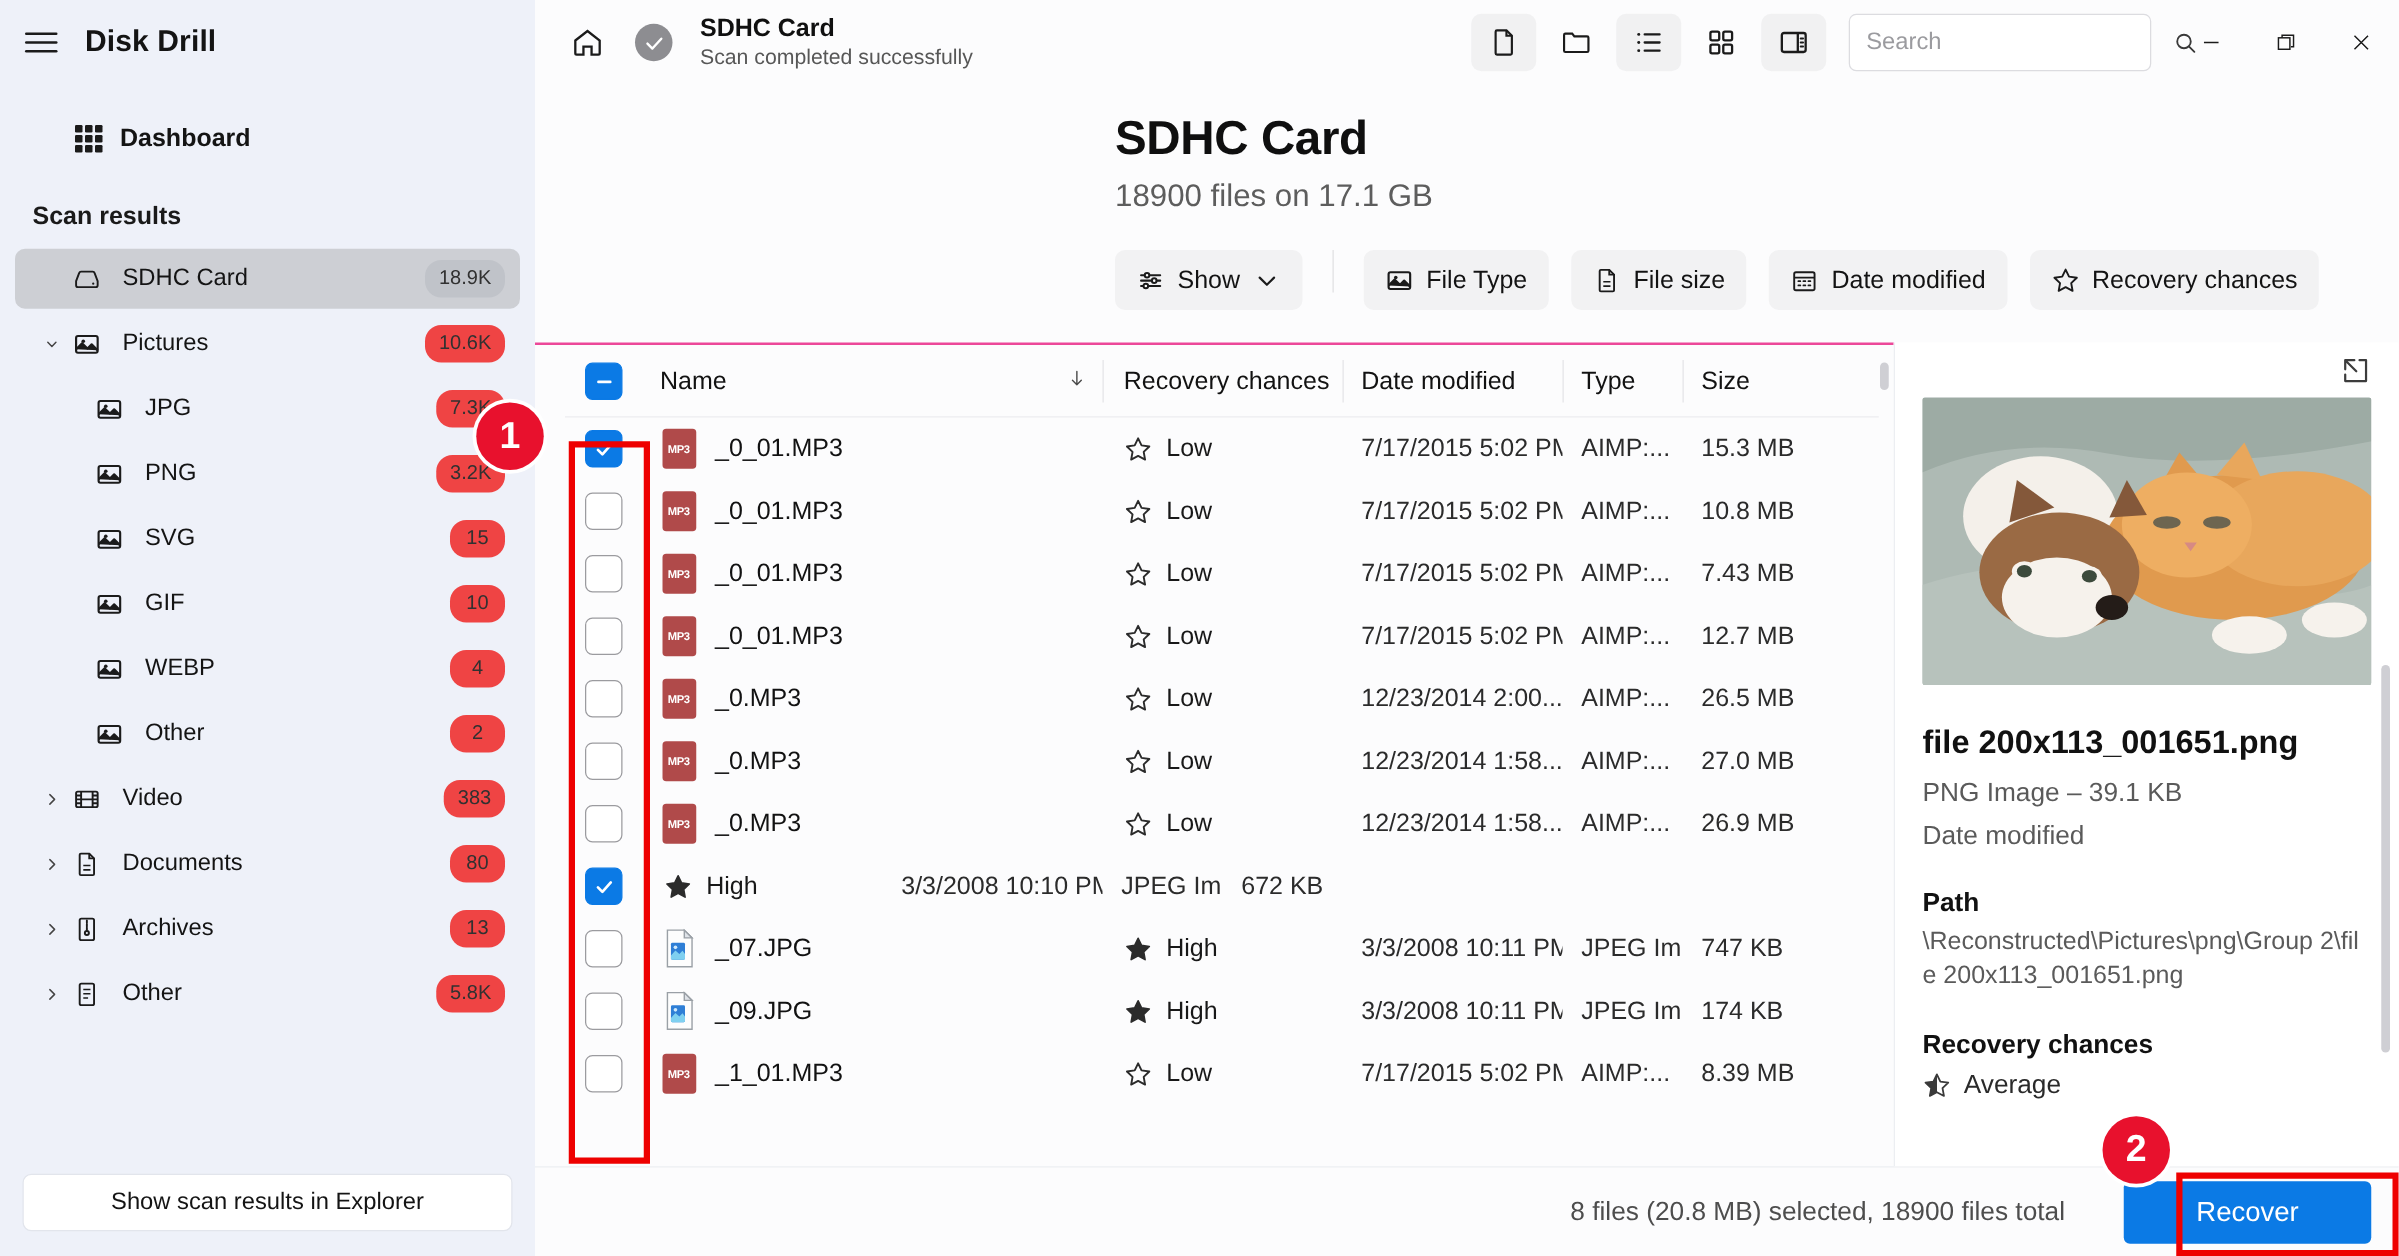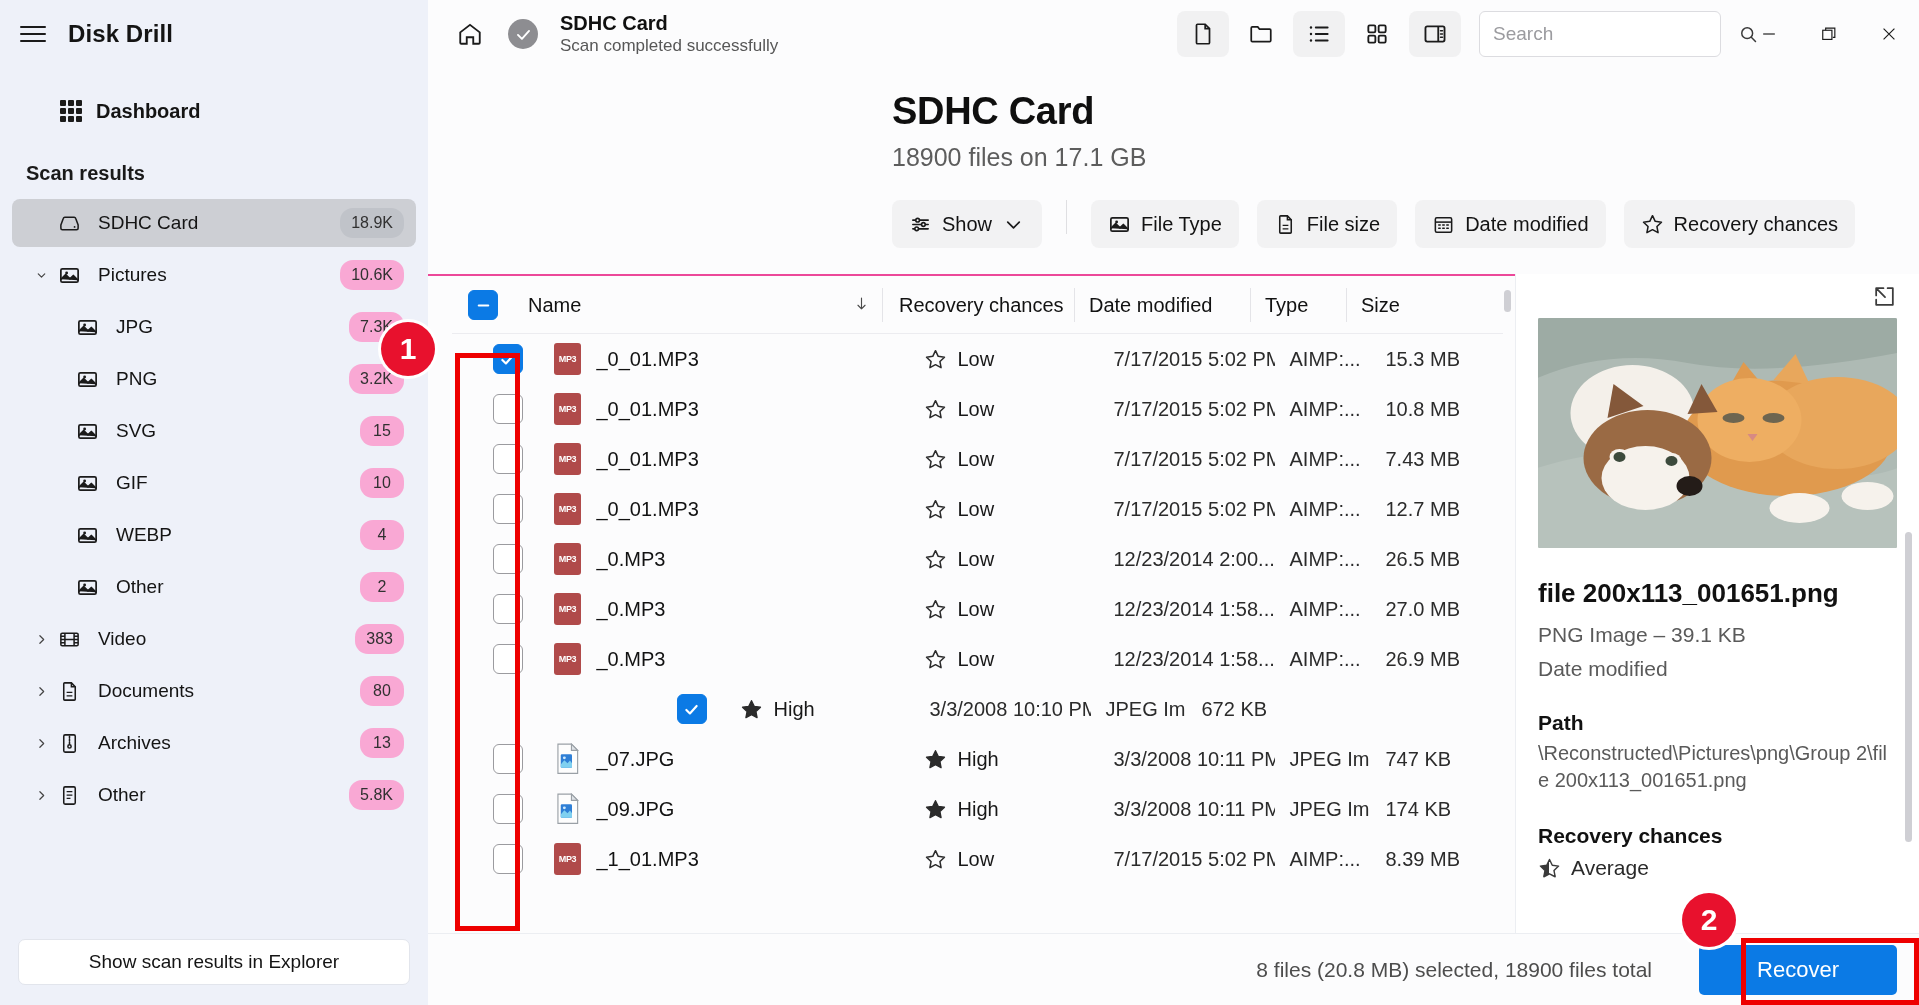--- a/index.html
+++ b/index.html
@@ -36,21 +36,21 @@
     border-radius: 8px; cursor: pointer; position: relative; }
   .tree-row.selected { background: #cdcfd4; }
   .chev { width: 26px; display: flex; align-items: center; justify-content: center;
     flex: 0 0 26px; color: #444; }
   .chev svg { width: 13px; height: 13px; }
   .ticon { width: 30px; height: 30px; display: flex; align-items: center;
     justify-content: center; flex: 0 0 30px; }
   .ticon svg { width: 23px; height: 23px; }
   .sb-label { font-size: 19px; color: #141414; margin-left: 14px; flex: 1 1 auto;
     white-space: nowrap; }
-  .badge { font-size: 16px; color: #313131; background: #f9a8d4; border-radius: 13px;
+  .badge { font-size: 16px; color: #313131; background: #ef4444; border-radius: 13px;
     min-width: 44px; height: 30px; display: flex; align-items: center;
     justify-content: center; padding: 0 11px; margin-right: 12px; flex: 0 0 auto; }
   .tree-row.selected .badge { background: #c0c3c9; }
   .lvl1 { padding-left: 16px; }
   .lvl2 { padding-left: 60px; }
   .lvl0 { padding-left: 16px; }
   .lvl0 .chev { visibility: hidden; }
 
   .sb-spacer { flex: 1 1 auto; }
   .sb-footer { padding: 0 18px 20px 18px; }
@@ -130,21 +130,21 @@
     background: #e4e4e8; }
   .c-name { width: 368px; flex: 0 0 368px; padding-left: 14px; }
   .c-rec  { width: 192px; flex: 0 0 192px; padding-left: 17px; }
   .c-date { width: 176px; flex: 0 0 176px; padding-left: 15px; }
   .c-type { width: 96px;  flex: 0 0 96px;  padding-left: 15px; }
   .c-size { width: 120px; flex: 0 0 120px; padding-left: 15px; }
   .sortarrow { margin-left: auto; margin-right: 12px; color: #4a4a4a; }
   .sortarrow svg { width: 17px; height: 17px; }
 
   .tbody { flex: 1 1 auto; overflow: hidden; padding-left: 24px; }
-  .trow { display: flex; align-items: center; height: 50px; justify-content: center; }
+  .trow { display: flex; align-items: center; height: 50px; }
   .fname { display: flex; align-items: center; font-size: 20px; color: #121212;
     white-space: nowrap; overflow: hidden; }
   .ficon { width: 30px; height: 34px; flex: 0 0 30px; margin-right: 14px;
     display: flex; align-items: center; justify-content: center; }
   .mp3ico { width: 27px; height: 32px; background: #b04a4a; border-radius: 3px;
     display: flex; align-items: center; justify-content: center; }
   .mp3ico span { font-size: 9px; font-weight: 700; color: #fff; letter-spacing: -.3px; }
   .jpgico { width: 27px; height: 32px; }
   .recmark { display: flex; align-items: center; font-size: 20px; color: #181818; }
   .recmark svg { width: 23px; height: 23px; margin-right: 11px; flex: 0 0 23px; }

